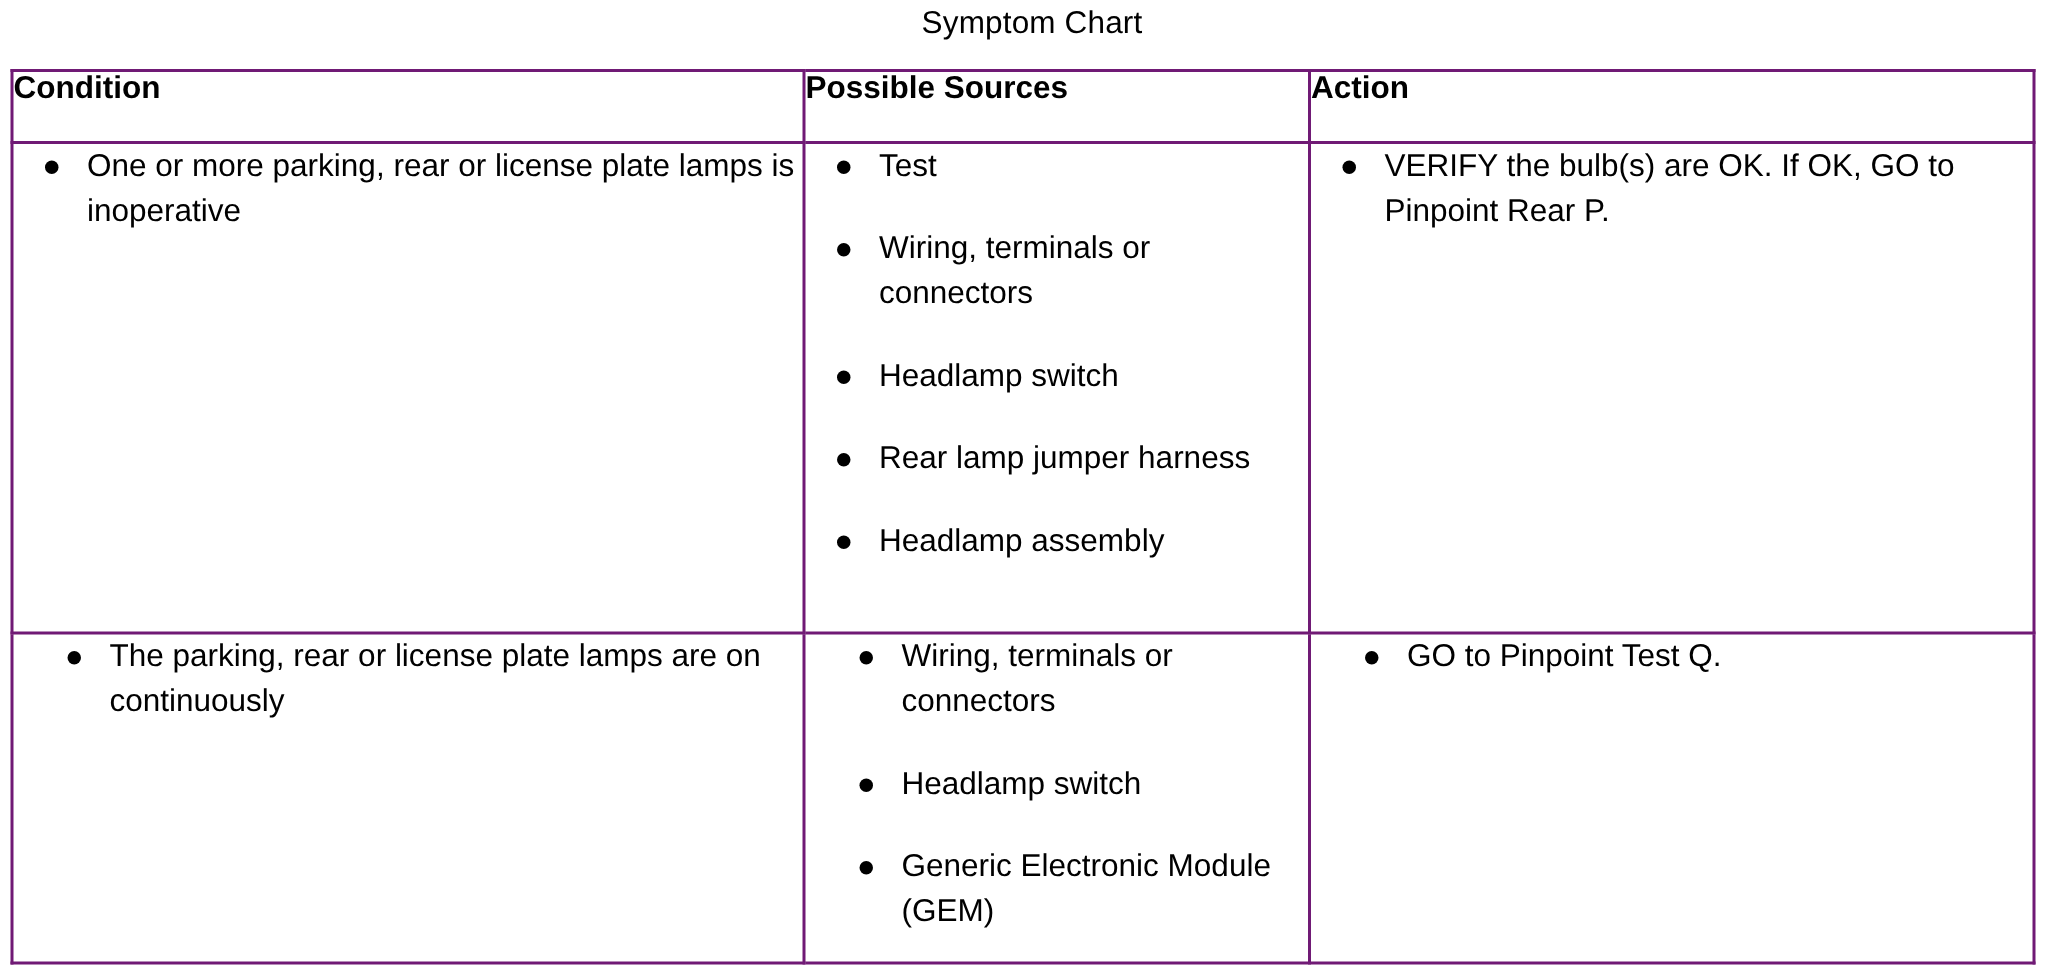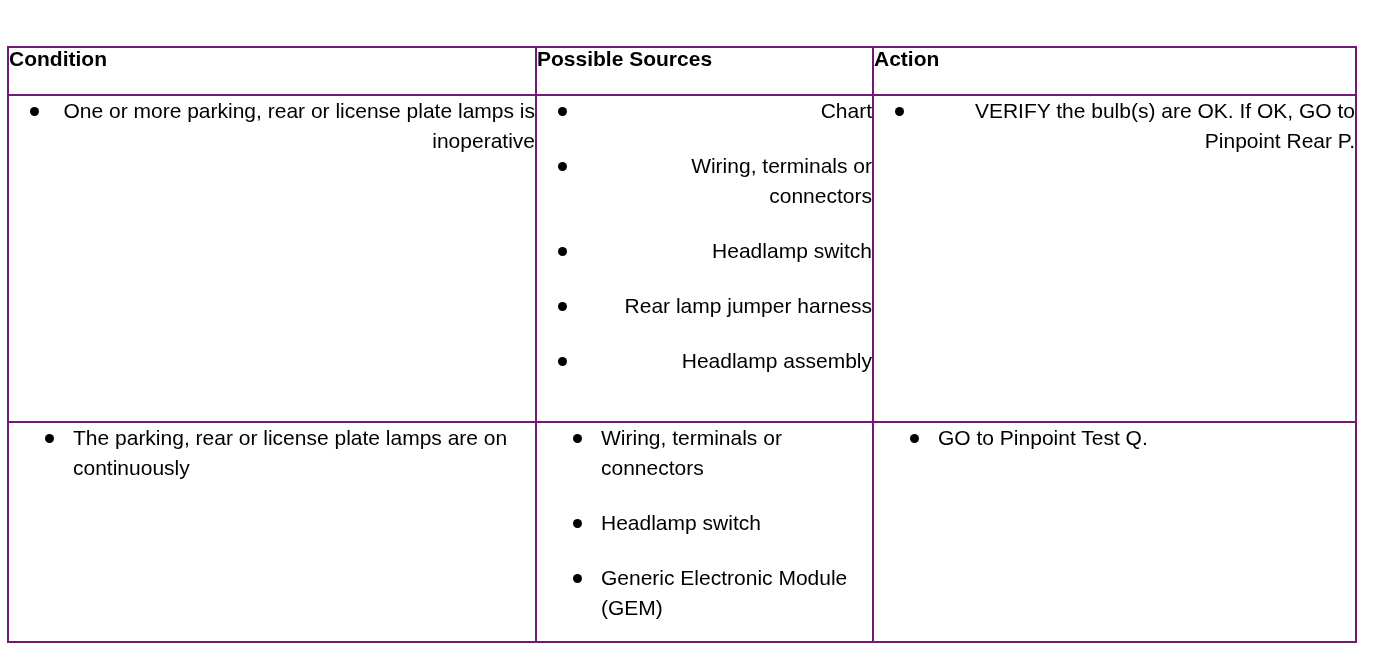--- a/index.html
+++ b/index.html
@@ -59,21 +59,21 @@
     font-weight: bold;
     font-size: 21px;
     line-height: 21px;
     padding: 16px 0 0 14px;
     vertical-align: top;
   }
   tbody td {
     font-size: 21px;
     padding: 12px 8px 10px 8px;
   }
-  .row-one td  { height: 327px; text-align: right; }
+  .row-one td  { height: 327px; }
   .row-two td  { height: 220px; padding-left: 15px; }
 
   ul.bullets {
     list-style: none;
     margin: 0;
     padding: 0;
   }
   ul.bullets > li {
     position: relative;
     padding-left: 49px;
@@ -93,20 +93,21 @@
     height: 9px;
     background: #000000;
     border-radius: 50%;
   }
 </style>
 </head>
 <body>
 
 <div class="page">
 
+  <div class="chart-title">Symptom Chart</div>
 
   <table class="symptom-table">
     <colgroup>
       <col class="col-condition">
       <col class="col-sources">
       <col class="col-action">
     </colgroup>
     <thead>
       <tr>
         <th class="col-condition">Condition</th>
@@ -117,21 +118,21 @@
     <tbody>
 
       <tr class="row-one">
         <td>
           <ul class="bullets">
             <li>One or more parking, rear or license plate lamps is inoperative</li>
           </ul>
         </td>
         <td>
           <ul class="bullets">
-            <li>Chart</li>
+            <li>Test</li>
             <li>Wiring, terminals or connectors</li>
             <li>Headlamp switch</li>
             <li>Rear lamp jumper harness</li>
             <li>Headlamp assembly</li>
           </ul>
         </td>
         <td>
           <ul class="bullets">
             <li>VERIFY the bulb(s) are OK. If OK, GO to Pinpoint Rear P.</li>
           </ul>

